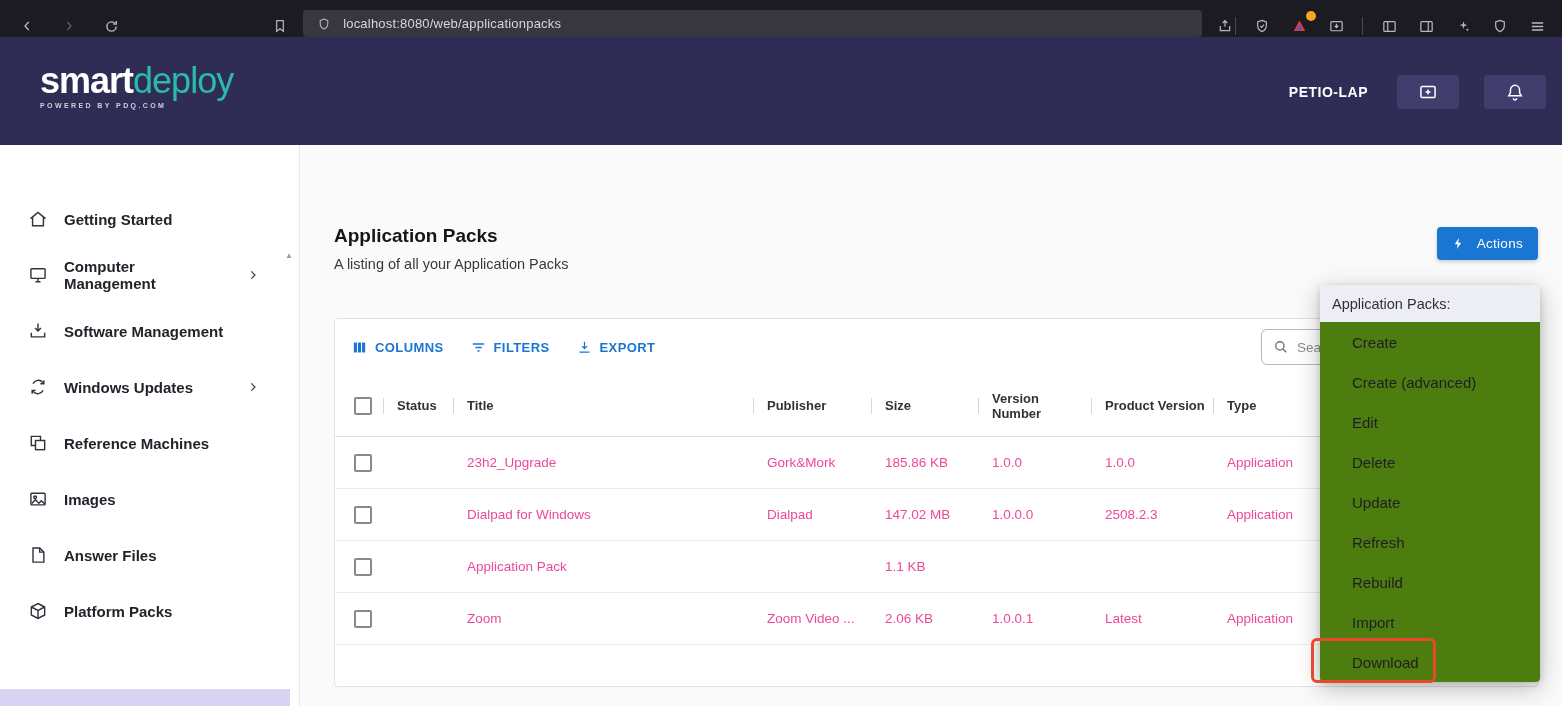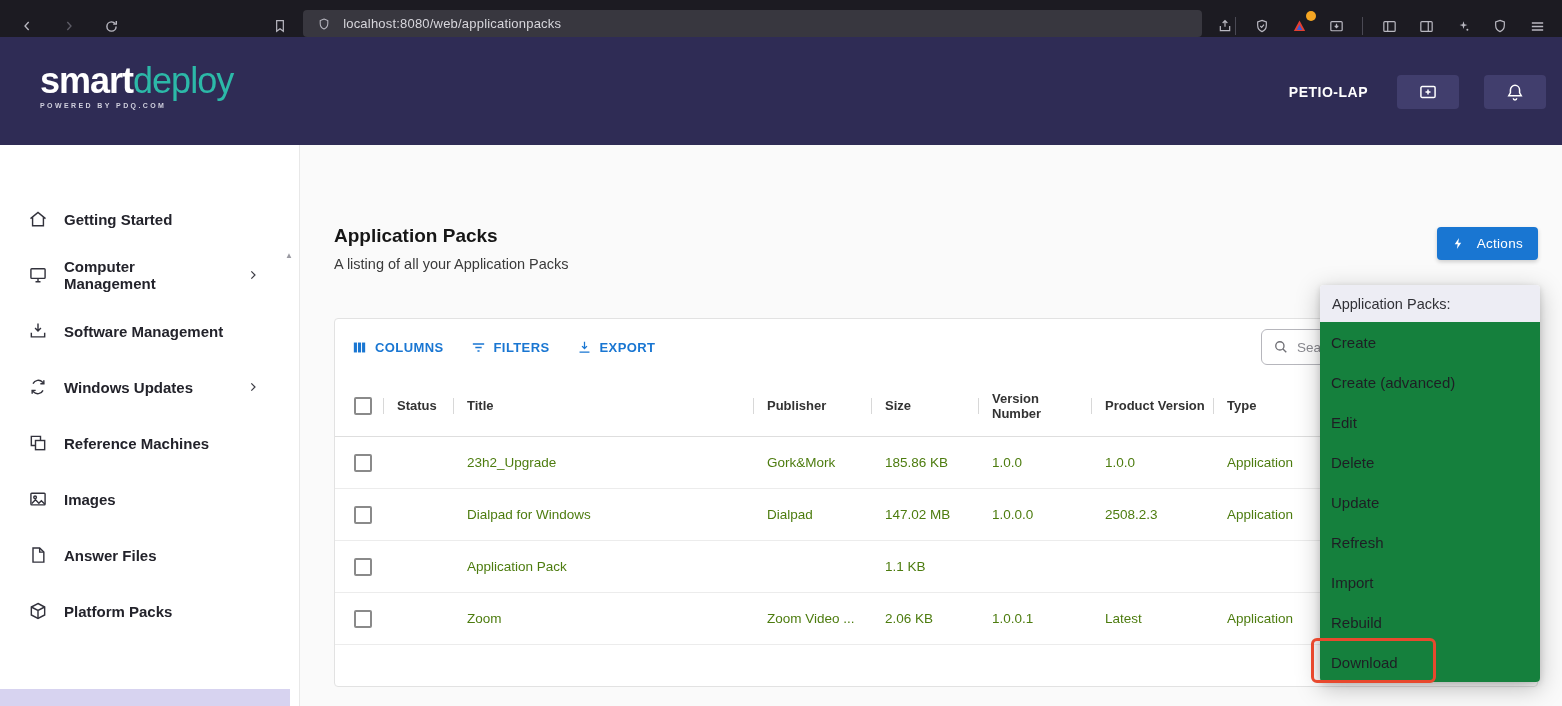--- a/index.html
+++ b/index.html
@@ -53,29 +53,29 @@
   .toolbar { display:flex; align-items:center; height:56px; padding:0 16px; gap:26px; }
   .tb-btn { display:flex; align-items:center; gap:7px; color:#1976d2; font-size:13px; font-weight:600; letter-spacing:.4px; background:none; border:none; cursor:pointer; font-family:inherit; }
   .search { margin-left:auto; width:260px; height:36px; border:1px solid #b6b6bc; border-radius:6px; display:flex; align-items:center; padding:0 10px; gap:7px; background:#fff; }
   .search input { border:none; outline:none; font-size:13.5px; width:100%; background:transparent; color:#333; font-family:inherit; }
   .search input::placeholder { color:#8a8a90; }
 
   .grid-head, .grid-row { display:grid; grid-template-columns:48px 70px 300px 118px 107px 113px 122px auto; align-items:center; }
   .grid-head { height:62px; border-bottom:1px solid #dedede; color:#333; font-size:13px; font-weight:700; }
   .hcell { padding-left:14px; position:relative; height:100%; display:flex; align-items:center; cursor:pointer; }
   .hcell::before { content:""; position:absolute; left:0; top:50%; transform:translateY(-50%); width:1px; height:16px; background:#d8d8d8; }
-  .grid-row { height:52px; border-bottom:1px solid #ececec; font-size:13.5px; color:#4d7c0f; cursor:pointer; background:#fff; }
+  .grid-row { height:52px; border-bottom:1px solid #ececec; font-size:13.5px; color:#ec4899; cursor:pointer; background:#fff; }
   .cell { padding-left:14px; white-space:nowrap; overflow:hidden; text-overflow:ellipsis; }
   .ck-cell { padding-left:19px; display:flex; align-items:center; }
   .checkbox { width:18px; height:18px; border:2px solid #8a8a8a; border-radius:2px; background:#fff; cursor:pointer; }
 
   
   .menu { position:absolute; left:1320px; top:285px; width:220px; background:#fff; border-radius:4px; box-shadow:0 6px 24px rgba(0,0,0,.25), 0 2px 6px rgba(0,0,0,.15); z-index:40; overflow:hidden; }
   .menu-header { height:37px; background:#ededf4; display:flex; align-items:center; padding:0 12px; font-size:14.5px; color:#303036; }
-  .menu-item { height:40px; display:flex; align-items:center; padding:0 11px; font-size:15px; color:#1e1e24; cursor:pointer; background:#15803d; }
+  .menu-item { height:40px; display:flex; align-items:center; padding:0 32px; font-size:15px; color:#1e1e24; cursor:pointer; background:#4d7c0f; }
   .annotation-box { position:absolute; left:1311px; top:638px; width:125px; height:45px; border:3px solid #e8492e; border-radius:6px; z-index:60; pointer-events:none; }
 
   svg { display:block; }
 </style>
 </head>
 <body>
 
 <div id="app">
 
   <div class="browser">
@@ -406,19 +406,19 @@
   </div>
 
   <div class="menu">
     <div class="menu-header">Application Packs:</div>
     <div class="menu-item">Create</div>
     <div class="menu-item">Create (advanced)</div>
     <div class="menu-item">Edit</div>
     <div class="menu-item">Delete</div>
     <div class="menu-item">Update</div>
     <div class="menu-item">Refresh</div>
+    <div class="menu-item">Rebuild</div>
     <div class="menu-item">Import</div>
-    <div class="menu-item">Rebuild</div>
     <div class="menu-item">Download</div>
   </div>
   <div class="annotation-box"></div>
 
 </div>
 
 </body></html>

